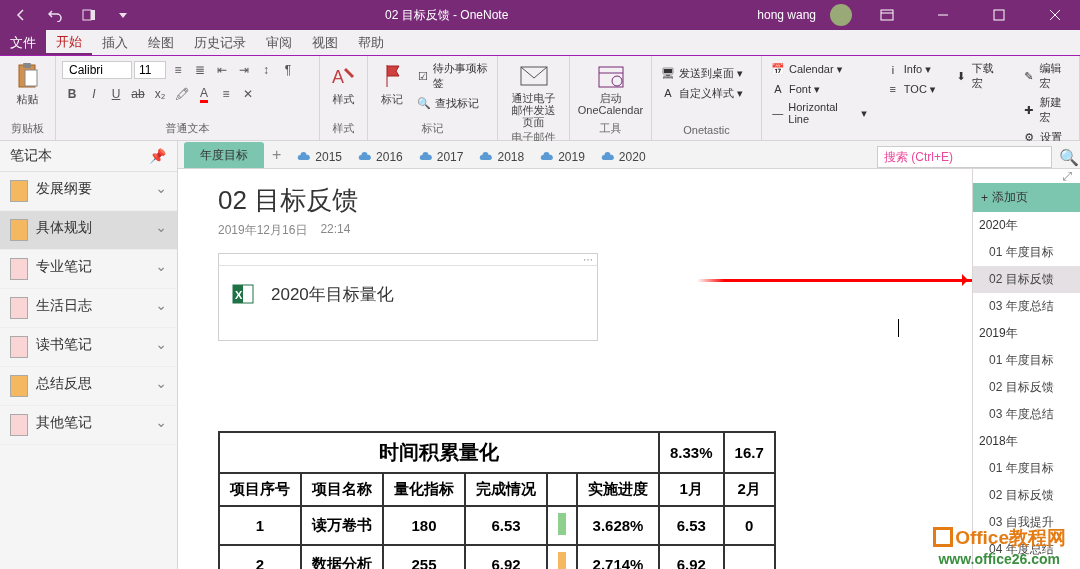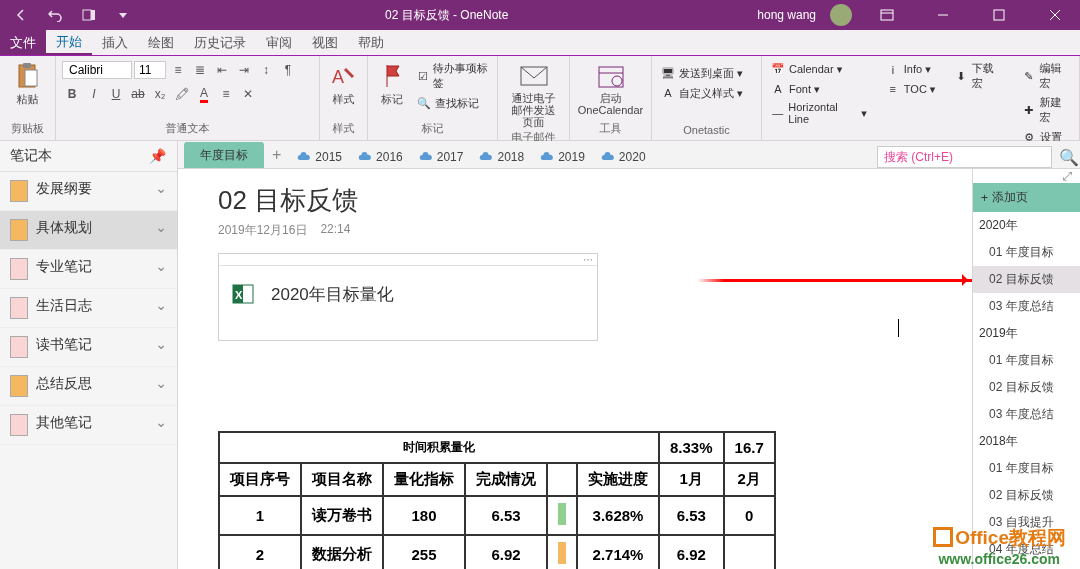--- a/index.html
+++ b/index.html
@@ -10,21 +10,21 @@
 .tb-left { display:flex; align-items:center; gap:8px; padding-left:8px; }
 .tb-btn { width:26px; height:26px; display:flex; align-items:center; justify-content:center; opacity:.85; }
 .tb-title { flex:1; text-align:center; }
 .tb-right { display:flex; align-items:center; gap:14px; padding-right:4px; }
 .avatar { width:22px; height:22px; border-radius:50%; background:#9a7; }
 .win-btn { width:42px; height:30px; display:flex; align-items:center; justify-content:center; }
 
 
 .menubar { height:26px; background:#f3f0f3; border-bottom:1px solid #a21caf; display:flex; align-items:center; font-size:13px; position:relative; }
 .menu-item { padding:0 10px; height:100%; display:flex; align-items:center; color:#555; }
-.menu-item.active { color:#0369a1; border-bottom:2px solid #782a77; font-weight:500; }
+.menu-item.active { color:#b91c1c; border-bottom:2px solid #782a77; font-weight:500; }
 .menu-file { background:#782a77; color:#fff !important; }
 
 
 .ribbon { height:85px; background:#f3f0f3; border-bottom:1px solid #d8d4d8; display:flex; }
 .rgroup { border-right:1px solid #d8d4d8; padding:4px 6px 2px 6px; display:flex; flex-direction:column; position:relative; }
 .rgroup-label { font-size:11px; color:#666; text-align:center; margin-top:auto; padding-bottom:2px; }
 .rgroup-body { display:flex; gap:4px; flex:1; }
 .big-btn { display:flex; flex-direction:column; align-items:center; gap:2px; padding:2px 4px; font-size:11px; color:#444; }
 .big-btn .ico { width:28px; height:28px; display:flex; align-items:center; justify-content:center; }
 .font-controls { display:flex; flex-direction:column; gap:4px; font-size:12px; }
@@ -67,21 +67,21 @@
 .embed-body { display:flex; align-items:center; gap:16px; padding:16px 12px; }
 .xl-ico { width:24px; height:24px; }
 .embed-title { font-size:17px; color:#333; }
 .cursor-mark { position:absolute; left:720px; top:150px; width:1px; height:18px; background:#000; }
 
 .arrow { position:absolute; right:0; top:110px; width:275px; height:3px; background:linear-gradient(to right,#fff0 0%,red 10%,red 100%); z-index:5; }
 .arrow:after { content:""; position:absolute; right:-2px; top:-5px; border:6px solid transparent; border-left-color:red; }
 
 .data-table { border-collapse:collapse; margin-top:90px; font-size:15px; }
 .data-table th,.data-table td { border:2px solid #333; padding:6px 10px; text-align:center; font-weight:600; }
-.data-table .hdr-merge { font-size:12px;border-radius:16px; }
+.data-table .hdr-merge { font-size:20px;border-radius:16px; }
 .mini-bar { width:8px; height:22px; display:inline-block; }
 .mini-bar.g { background:#8fd08f; }
 .mini-bar.o { background:#f4b860; }
 
 
 .right-panel { width:108px; border-left:1px solid #d8d4d8; background:#fff; display:flex; flex-direction:column; font-size:12px; }
 .rp-add { background:#7cc6af; color:#333; padding:6px 8px; display:flex; align-items:center; gap:4px; }
 .rp-item { padding:5px 6px 5px 10px; color:#444; white-space:nowrap; overflow:hidden; text-overflow:ellipsis; }
 .rp-item.yr { padding-left:6px; color:#333; }
 .rp-item.sub { padding-left:16px; }

